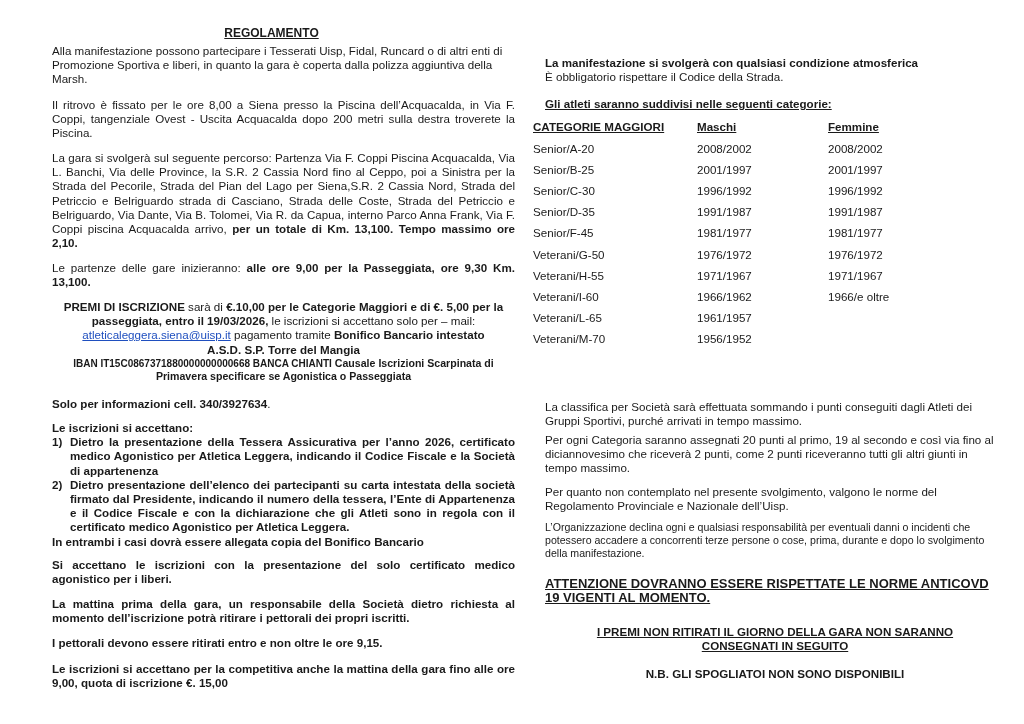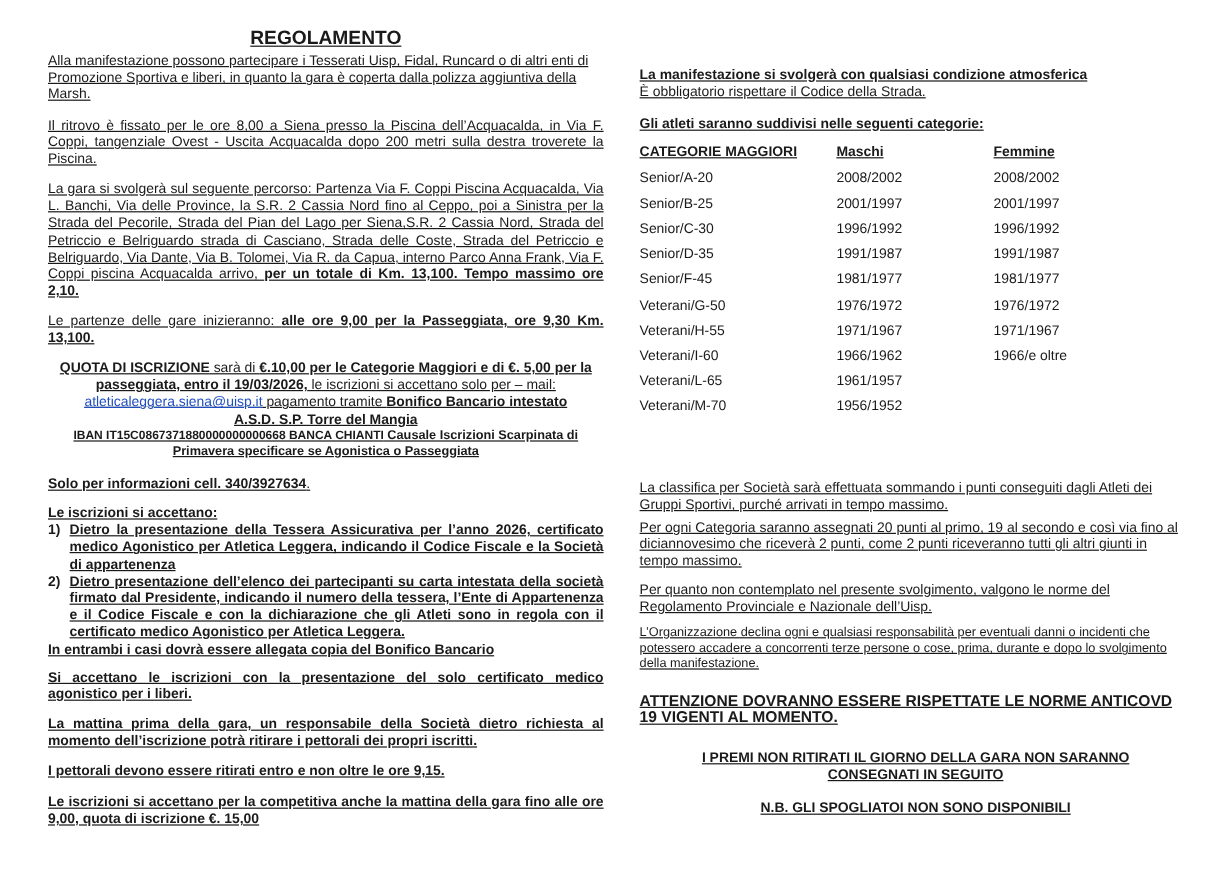--- a/index.html
+++ b/index.html
@@ -6,22 +6,22 @@
   html, body { width: 1024px; height: 724px; background: #ffffff; overflow: hidden; }
   body { font-family: "Liberation Sans", sans-serif; color: #1a1a1a; font-size: 11.6px; line-height: 14.2px; position: relative; }
   .col { position: absolute; top: 0; }
   .left { left: 40px; width: 463px; }
   .right { left: 533px; width: 455px; }
   p { margin: 0; }
   .b { font-weight: bold; }
   .u { text-decoration: underline; }
   .center { text-align: center; }
   .justify { text-align: justify; }
-  .title { position: absolute; top: 26px; left: 0; width: 463px; text-align: center; font-weight: bold; text-decoration: underline; font-size: 16px; }
-  .blk { position: absolute; left: 0; width: 100%; text-decoration: underline; }
+  .title { position: absolute; top: 26px; left: 0; width: 463px; text-align: center; font-weight: bold; text-decoration: underline; font-size: 12px; }
+  .blk { position: absolute; left: 12px; width: 100%; }
   a.mail { color: #1f4fbf; text-decoration: underline; }
   ol.list { list-style: none; }
   ol.list li { position: relative; padding-left: 18px; text-align: justify; }
   ol.list li .num { position: absolute; left: 0; top: 0; }
   table.cat { border-collapse: collapse; position: absolute; left: 0; top: 117px; }
   table.cat td, table.cat th { padding: 0; height: 21.2px; text-align: left; font-weight: normal; vertical-align: middle; white-space: nowrap; }
   table.cat th { font-weight: bold; text-decoration: underline; }
   table.cat .c1 { width: 164px; }
   table.cat .c2 { width: 131px; }
   table.cat .c3 { width: 150px; margin-left: 48px; }
@@ -35,21 +35,21 @@
 
   <p class="blk" style="top:44px;">Alla manifestazione possono partecipare i Tesserati Uisp, Fidal, Runcard o di altri enti di Promozione Sportiva e liberi, in quanto la gara è coperta dalla polizza aggiuntiva della Marsh.</p>
 
   <p class="blk justify" style="top:98px;">Il ritrovo è fissato per le ore 8,00 a Siena presso la Piscina dell’Acquacalda, in Via F. Coppi, tangenziale Ovest - Uscita Acquacalda dopo 200 metri sulla destra troverete la Piscina.</p>
 
   <p class="blk justify" style="top:151px;"><span>La gara si svolgerà sul seguente percorso: Partenza Via F. Coppi Piscina Acquacalda, Via L. Banchi, Via delle Province, la S.R. 2 Cassia Nord fino al Ceppo, poi a Sinistra per la Strada del Pecorile, Strada del Pian del Lago per Siena,S.R. 2 Cassia Nord, Strada del Petriccio e Belriguardo strada di Casciano, Strada delle Coste, Strada del Petriccio e Belriguardo, Via Dante, Via B. Tolomei, Via R. da Capua,  interno Parco Anna Frank, Via F. Coppi piscina Acquacalda arrivo, </span><span class="b">per un totale di Km.  13,100. Tempo massimo ore 2,10.</span></p>
 
   <p class="blk justify" style="top:261px;"><span>Le partenze delle gare inizieranno: </span><span class="b">alle ore 9,00 per la Passeggiata, ore 9,30 Km. 13,100.</span></p>
 
   <div class="blk center" style="top:300px;">
-    <p><span class="b">QUOTA DI ISCRIZIONE</span><span> sarà di </span><span class="b">€.10,00 per le Categorie Maggiori e di €. 5,00 per la passeggiata, entro il 19/03/2026,</span><span> le iscrizioni si accettano solo per – mail: </span><a class="mail" href="#">atleticaleggera.siena@uisp.it</a><span> pagamento tramite </span><span class="b">Bonifico Bancario intestato</span></p>
+    <p><span class="b">PREMI DI ISCRIZIONE</span><span> sarà di </span><span class="b">€.10,00 per le Categorie Maggiori e di €. 5,00 per la passeggiata, entro il 19/03/2026,</span><span> le iscrizioni si accettano solo per – mail: </span><a class="mail" href="#">atleticaleggera.siena@uisp.it</a><span> pagamento tramite </span><span class="b">Bonifico Bancario intestato</span></p>
     <p class="b">A.S.D. S.P. Torre del Mangia</p>
     <p class="small"><span class="b" style="font-size:10px;">IBAN IT15C0867371880000000000668  BANCA CHIANTI</span><span class="b"> Causale Iscrizioni Scarpinata di Primavera specificare se Agonistica o Passeggiata</span></p>
   </div>
 
   <p class="blk b" style="top:397px;"><span>Solo per informazioni cell. 340/3927634</span><span style="font-weight:normal">.</span></p>
 
   <div class="blk b" style="top:421px;">
     <p>Le iscrizioni si accettano:</p>
     <ol class="list">
       <li><span class="num">1)</span><span>Dietro la presentazione della Tessera  Assicurativa per l’anno 2026, certificato medico Agonistico per Atletica Leggera, indicando il Codice Fiscale e la Società di appartenenza</span></li>

